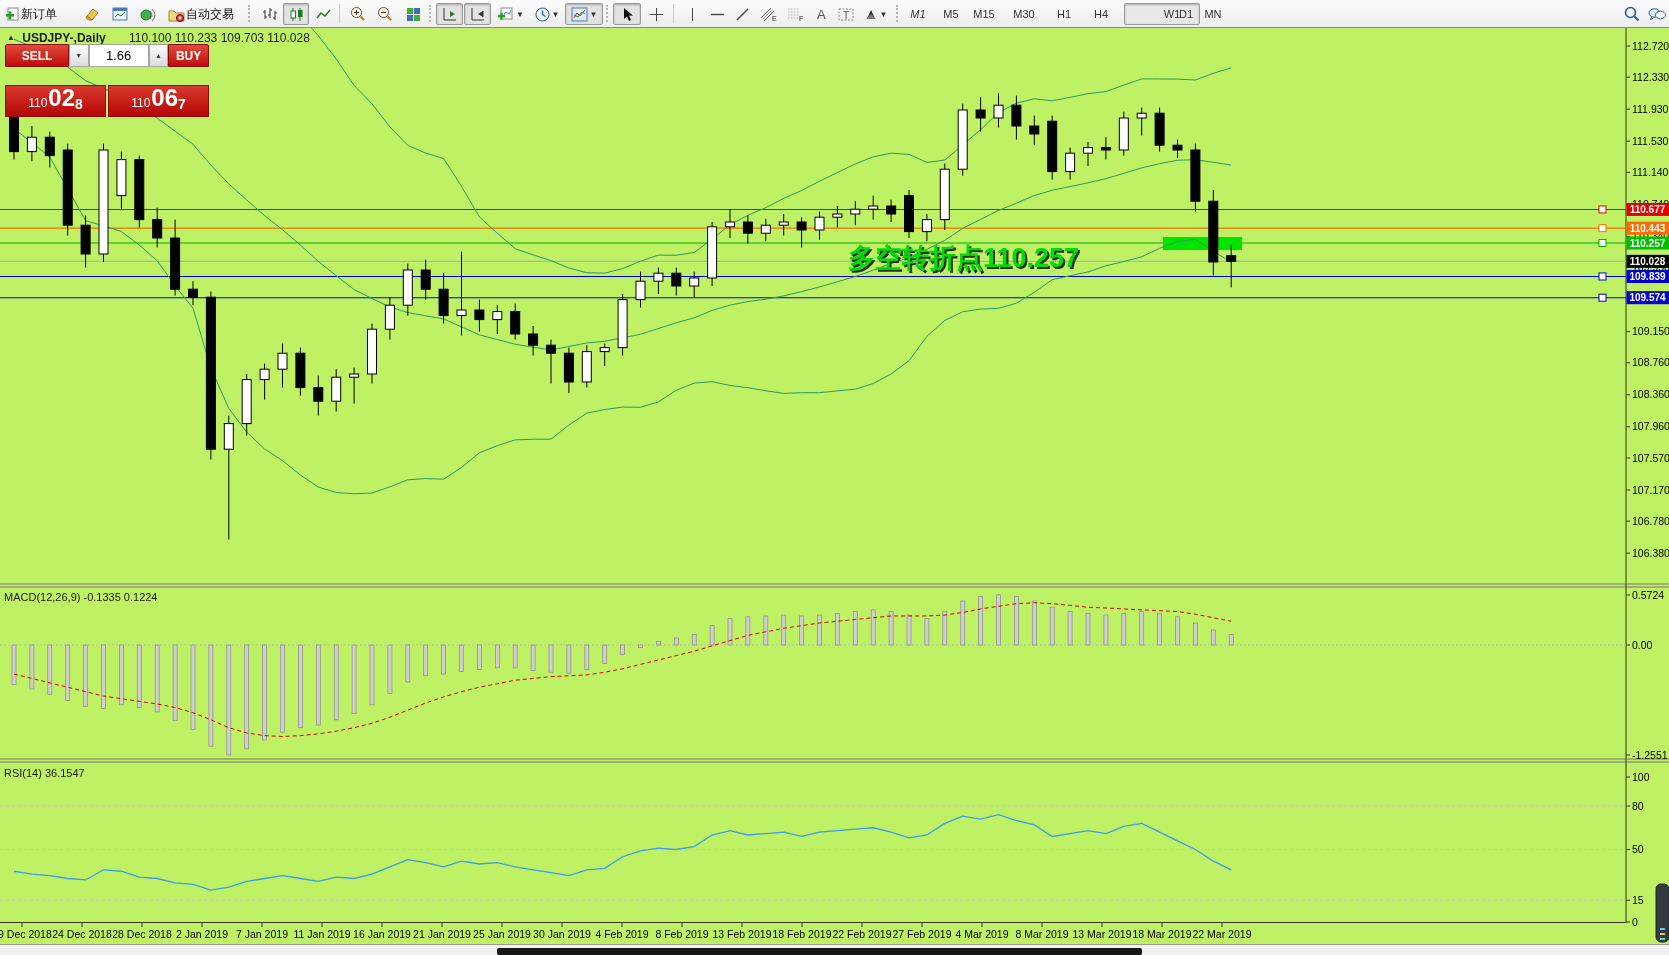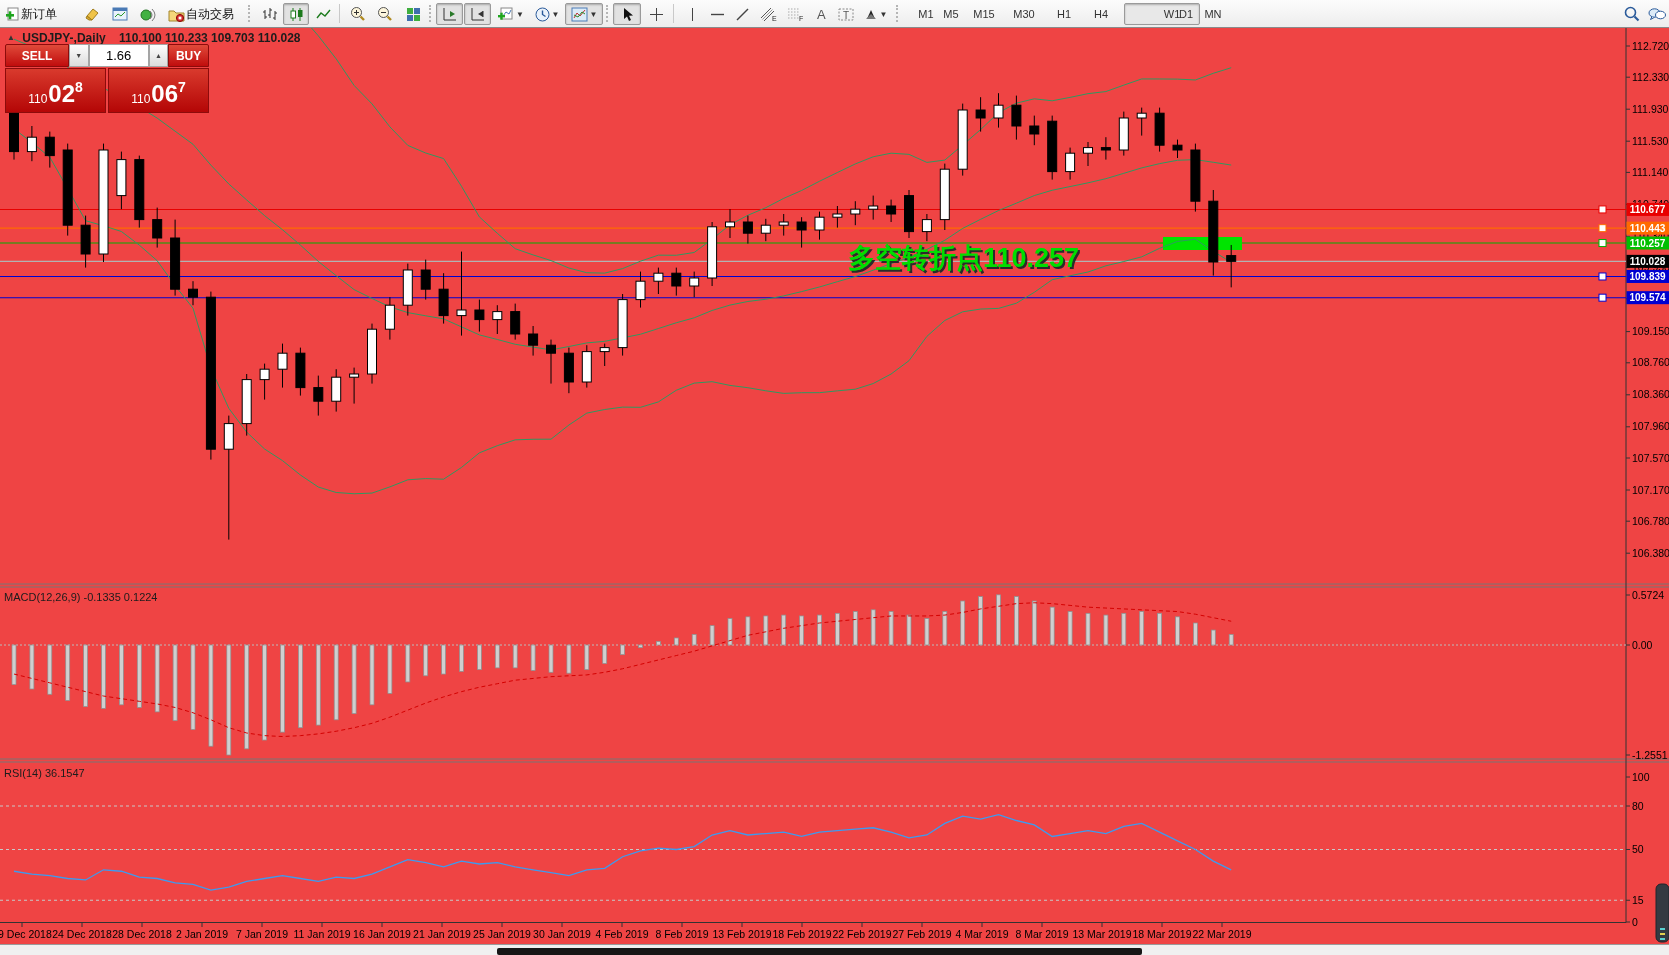--- a/index.html
+++ b/index.html
@@ -1,47 +1,47 @@
 <!DOCTYPE html>
 <html><head>
 <meta charset="utf-8">
 <style>
   html,body{margin:0;padding:0;background:#fff;}
   #app{position:relative;width:1669px;height:955px;overflow:hidden;
-       font-family:"Liberation Sans",sans-serif;background:#ef4444;}
+       font-family:"Liberation Sans",sans-serif;background:#bef264;}
   
   #toolbar{position:absolute;left:0;top:0;width:1669px;height:27px;
     background:linear-gradient(#fcfcfc,#ededed);border-bottom:1px solid #8a8a8a;}
   .tb{position:absolute;top:3px;height:20px;display:flex;align-items:center;justify-content:center;
       border:1px solid transparent;border-radius:2px;color:#222;font-size:12px;}
   .tb.pressed{background:#e2e2e2;border-color:#9a9a9a;box-shadow:inset 0 1px 2px rgba(0,0,0,.25);}
   .tb-label{position:absolute;top:6px;font-size:12px;color:#111;white-space:nowrap;}
   .grip{position:absolute;top:5px;width:4px;height:17px;border-left:2px dotted #b5b5b5;}
   .vsep{position:absolute;top:4px;width:1px;height:19px;background:#c9c9c9;}
   .dd{font-size:8px;color:#333;margin-left:2px;}
   .tf{width:26px;font-size:11px;color:#333;}
   .tf.pressed{background:#e8e8e8;padding-left:48px;}
   
   #chartsvg{position:absolute;left:0;top:28px;}
   #chart-header{position:absolute;left:7px;top:31px;font-size:12px;font-weight:bold;
     color:#1c1c1c;white-space:nowrap;}
   #chart-header .tri{font-size:8px;vertical-align:2px;margin-right:4px;color:#333;}
-  #chart-header .ohlc{font-weight:bold;margin-left:10px;}
+  #chart-header .ohlc{font-weight:normal;margin-left:20px;}
   
   #ocp{position:absolute;left:5px;top:44px;width:204px;}
   #ocp .row1{display:flex;height:23px;}
   .rbtn{background:linear-gradient(#e04a3a,#c00d0d);color:#fff;border:1px solid #8d0b0b;
     font-size:12px;font-weight:bold;display:flex;align-items:center;justify-content:center;}
   .rbtn.sell{width:64px;border-radius:2px 0 0 0;}
   .rbtn.buy{width:40px;border-radius:0 2px 0 0;}
   .spin{width:18px;background:linear-gradient(#fdfdfd,#dcdcdc);border:1px solid #a5a5a5;
     font-size:7px;color:#444;display:flex;align-items:center;justify-content:center;}
   .vol{width:60px;background:#fff;border:1px solid #a5a5a5;font-size:13px;
     display:flex;align-items:center;justify-content:center;color:#000;}
-  #ocp .row2{display:flex;margin-top:1px;height:45px;}
+  #ocp .row2{display:flex;margin-top:18px;height:32px;}
   .pbox{flex:1;background:linear-gradient(#d93a2d,#b40606);border:1px solid #8d0b0b;
     color:#fff;display:flex;align-items:flex-end;justify-content:center;padding-bottom:3px;}
   .pbox+.pbox{margin-left:2px;}
   .pbox .sm{font-size:12px;line-height:20px;margin-right:1px;}
   .pbox .bg{font-size:24px;font-weight:bold;line-height:30px;}
   .pbox .sp{font-size:14px;font-weight:bold;line-height:36px;align-self:flex-start;}
   svg text{font-family:"Liberation Sans",sans-serif;}
 </style>
 </head>
 <body>
@@ -218,21 +218,21 @@
     </div>
     <div class="tb" style="left:860px;width:30px">
       <svg width="13" height="13">
           <polygon points="2,11 6,2 10,11" fill="#222"></polygon>
           <polygon points="6,6 11,11 1,11" fill="#777"></polygon>
         </svg>
       <span class="dd">▼</span>
     </div>
     <div class="grip" style="left:896px"></div>
     <div id="tf-group" style="position:absolute;left:904px;top:0;height:27px">
-        <div class="tb tf" style="left: 8px;">M1</div>
+        <div class="tb tf" style="left: 0px; font-style: italic;">M1</div>
         <div class="tb tf" style="left: 33px;">M5</div>
         <div class="tb tf" style="left: 66px;">M15</div>
         <div class="tb tf" style="left: 106px;">M30</div>
         <div class="tb tf" style="left: 146px;">H1</div>
         <div class="tb tf" style="left: 183px;">H4</div>
         <div class="tb tf pressed" style="left: 220px;">D1</div>
         <div class="tb tf" style="left: 254px;">W1</div>
         <div class="tb tf" style="left: 295px;">MN</div>
       </div>
     <div class="tb" style="left:1620px;width:22px">

